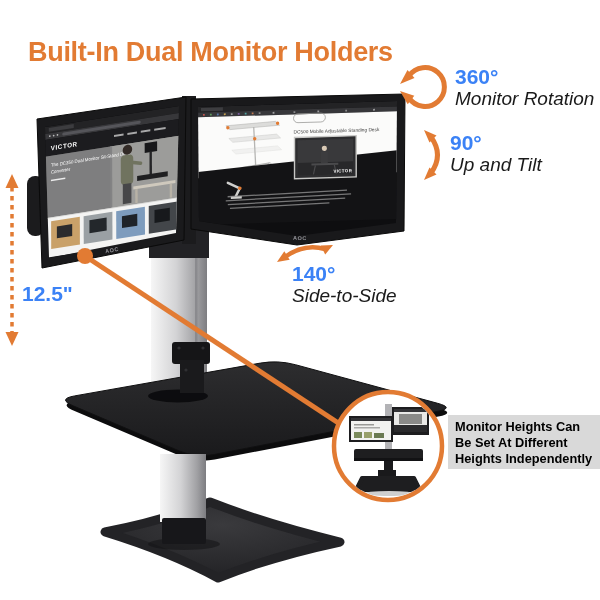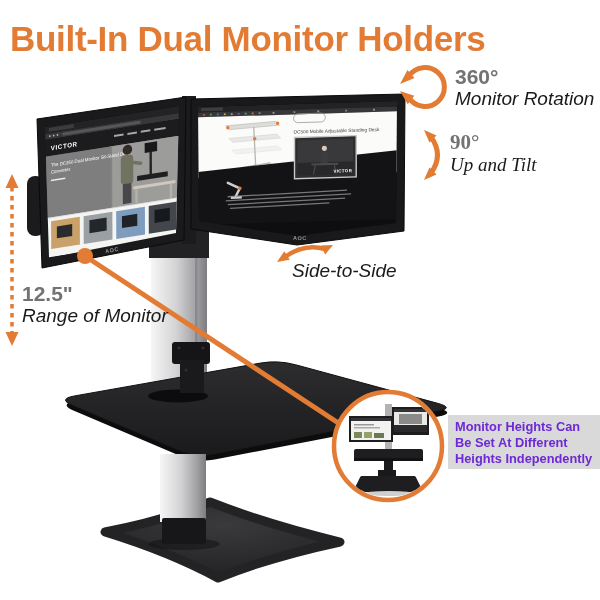--- a/index.html
+++ b/index.html
@@ -1,30 +1,30 @@
 <!DOCTYPE html>
 <html><head>
 <meta charset="utf-8">
 <style>
   html,body{margin:0;padding:0;background:#fff;}
   .stage{position:relative;width:600px;height:600px;background:#ffffff;overflow:hidden;
          font-family:"Liberation Sans",sans-serif;}
   .stage svg{position:absolute;left:0;top:0;}
-  .page-title{position:absolute;left:10px;top:19px;margin:0;font-size:35px;font-weight:bold;
+  .page-title{position:absolute;left:10px;top:19px;margin:18px;font-size:27px;font-weight:bold;
               color:#E27B33;letter-spacing:-0.3px;white-space:nowrap;}
   .ann{position:absolute;color:#1a1a1a;white-space:nowrap;}
-  .ann .val{font-size:21px;font-weight:bold;color:#737373;line-height:1;margin-bottom:4px;}
+  .ann .val{font-size:21px;font-weight:bold;color:#3b82f6;line-height:1;margin-bottom:4px;}
   .ann .lab{font-size:19px;font-style:italic;line-height:16.5px;}
   #ann-rotation{left:455px;top:66px;}
-  #ann-tilt{left:450px;top:132px;font-family:Liberation Serif, serif;}
+  #ann-tilt{left:450px;top:132px;}
   #ann-swivel{left:292px;top:263px;}
   #ann-height{left:22px;top:283px;}
   .callout{position:absolute;left:448px;top:415px;width:152px;height:54px;background:#D9D9D9;
            box-sizing:border-box;padding:4px 12px 0 7px;font-size:12.8px;font-weight:bold;
-           line-height:16px;color:#6d28d9;white-space:nowrap;}
+           line-height:16px;color:#000000;white-space:nowrap;}
   text{font-family:"Liberation Sans",sans-serif;}
 </style>
 </head>
 <body>
 
 <div class="stage">
 
   <h1 class="page-title">Built-In Dual Monitor Holders</h1>
 
   <svg width="600" height="600" viewBox="0 0 600 600">
@@ -277,26 +277,26 @@
     <div class="val">360°</div>
     <div class="lab">Monitor Rotation</div>
   </div>
 
   <div class="ann" id="ann-tilt">
     <div class="val">90°</div>
     <div class="lab">Up and Tilt</div>
   </div>
 
   <div class="ann" id="ann-swivel">
+    <div class="val">140°</div>
     <div class="lab">Side-to-Side</div>
   </div>
 
   <div class="ann" id="ann-height">
     <div class="val">12.5"</div>
-    <div class="lab">Range of Monitor</div>
   </div>
 
   <div class="callout">
     <div>Monitor Heights Can</div>
     <div>Be Set At Different</div>
     <div>Heights Independently</div>
   </div>
 
 </div>
 

